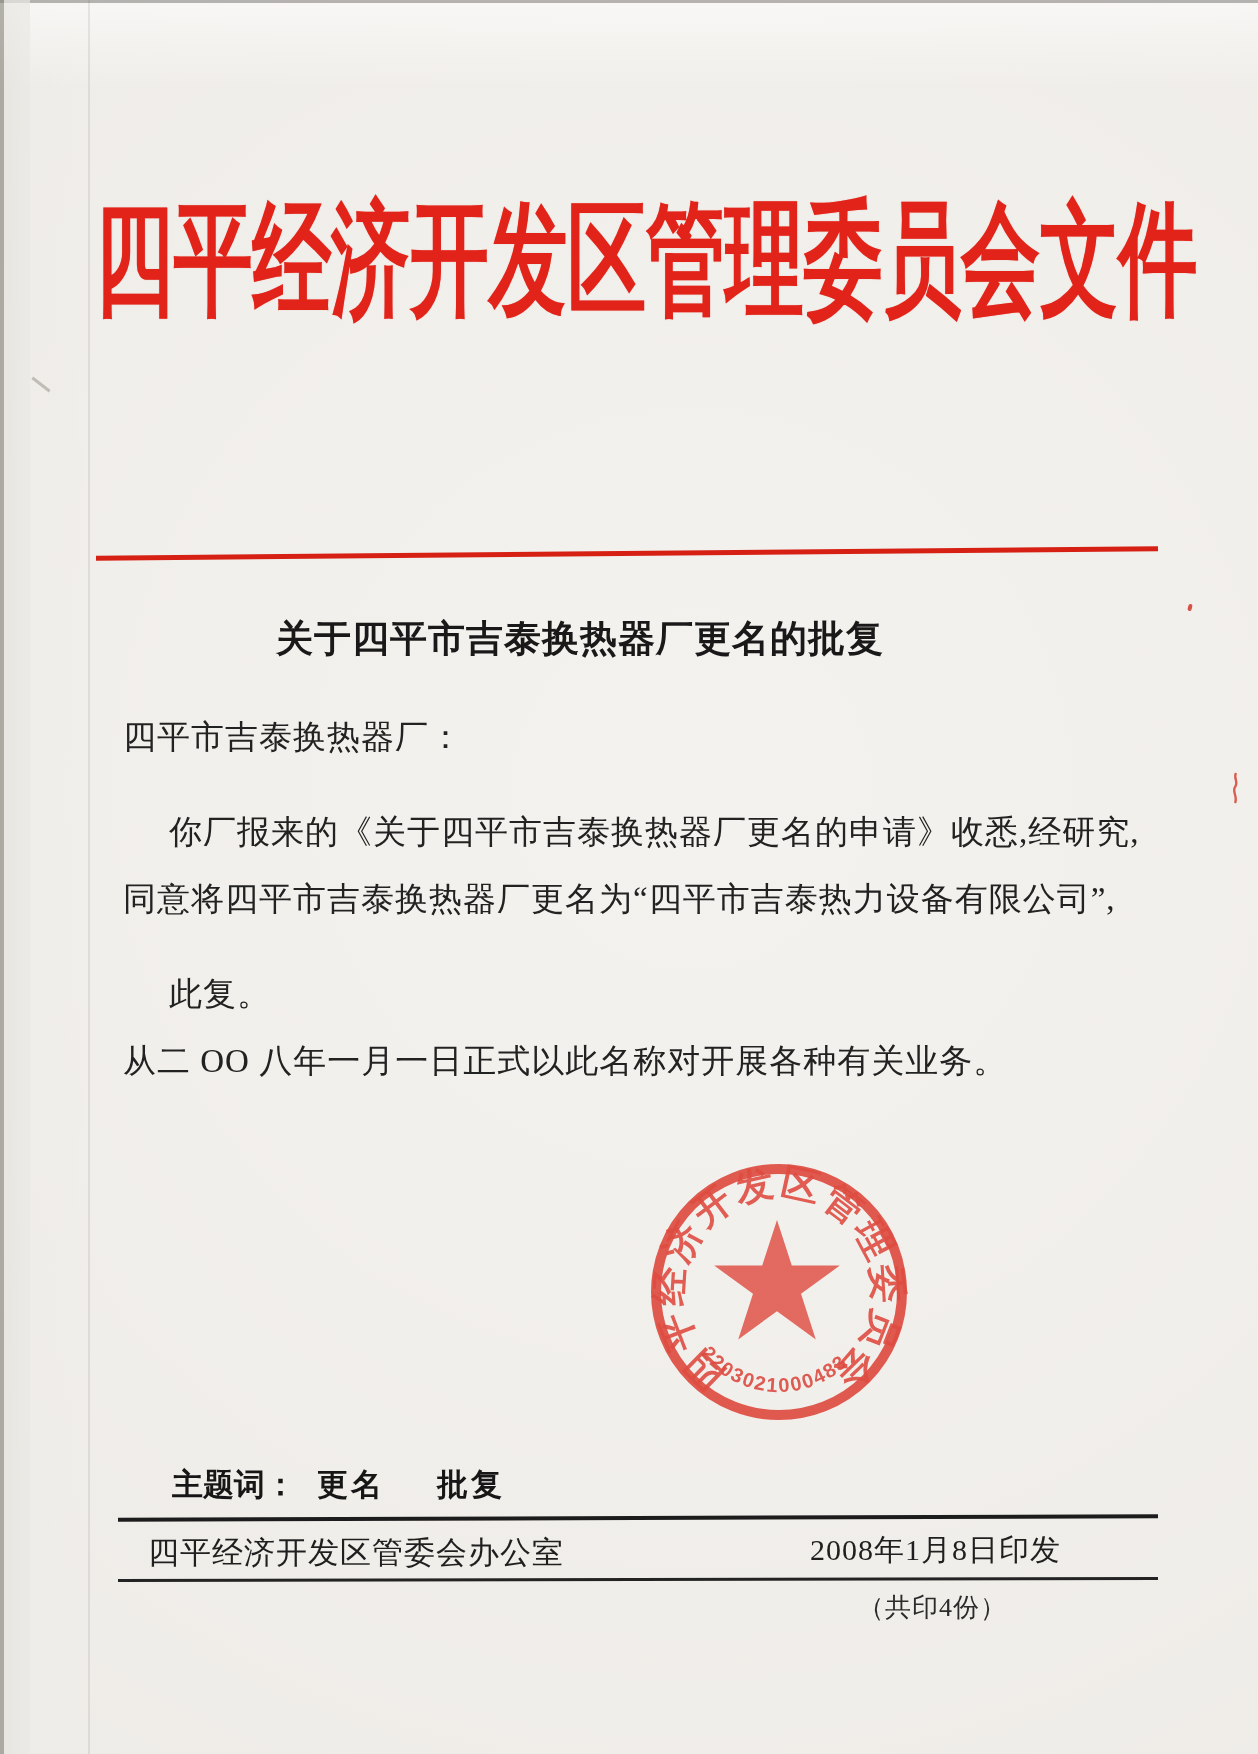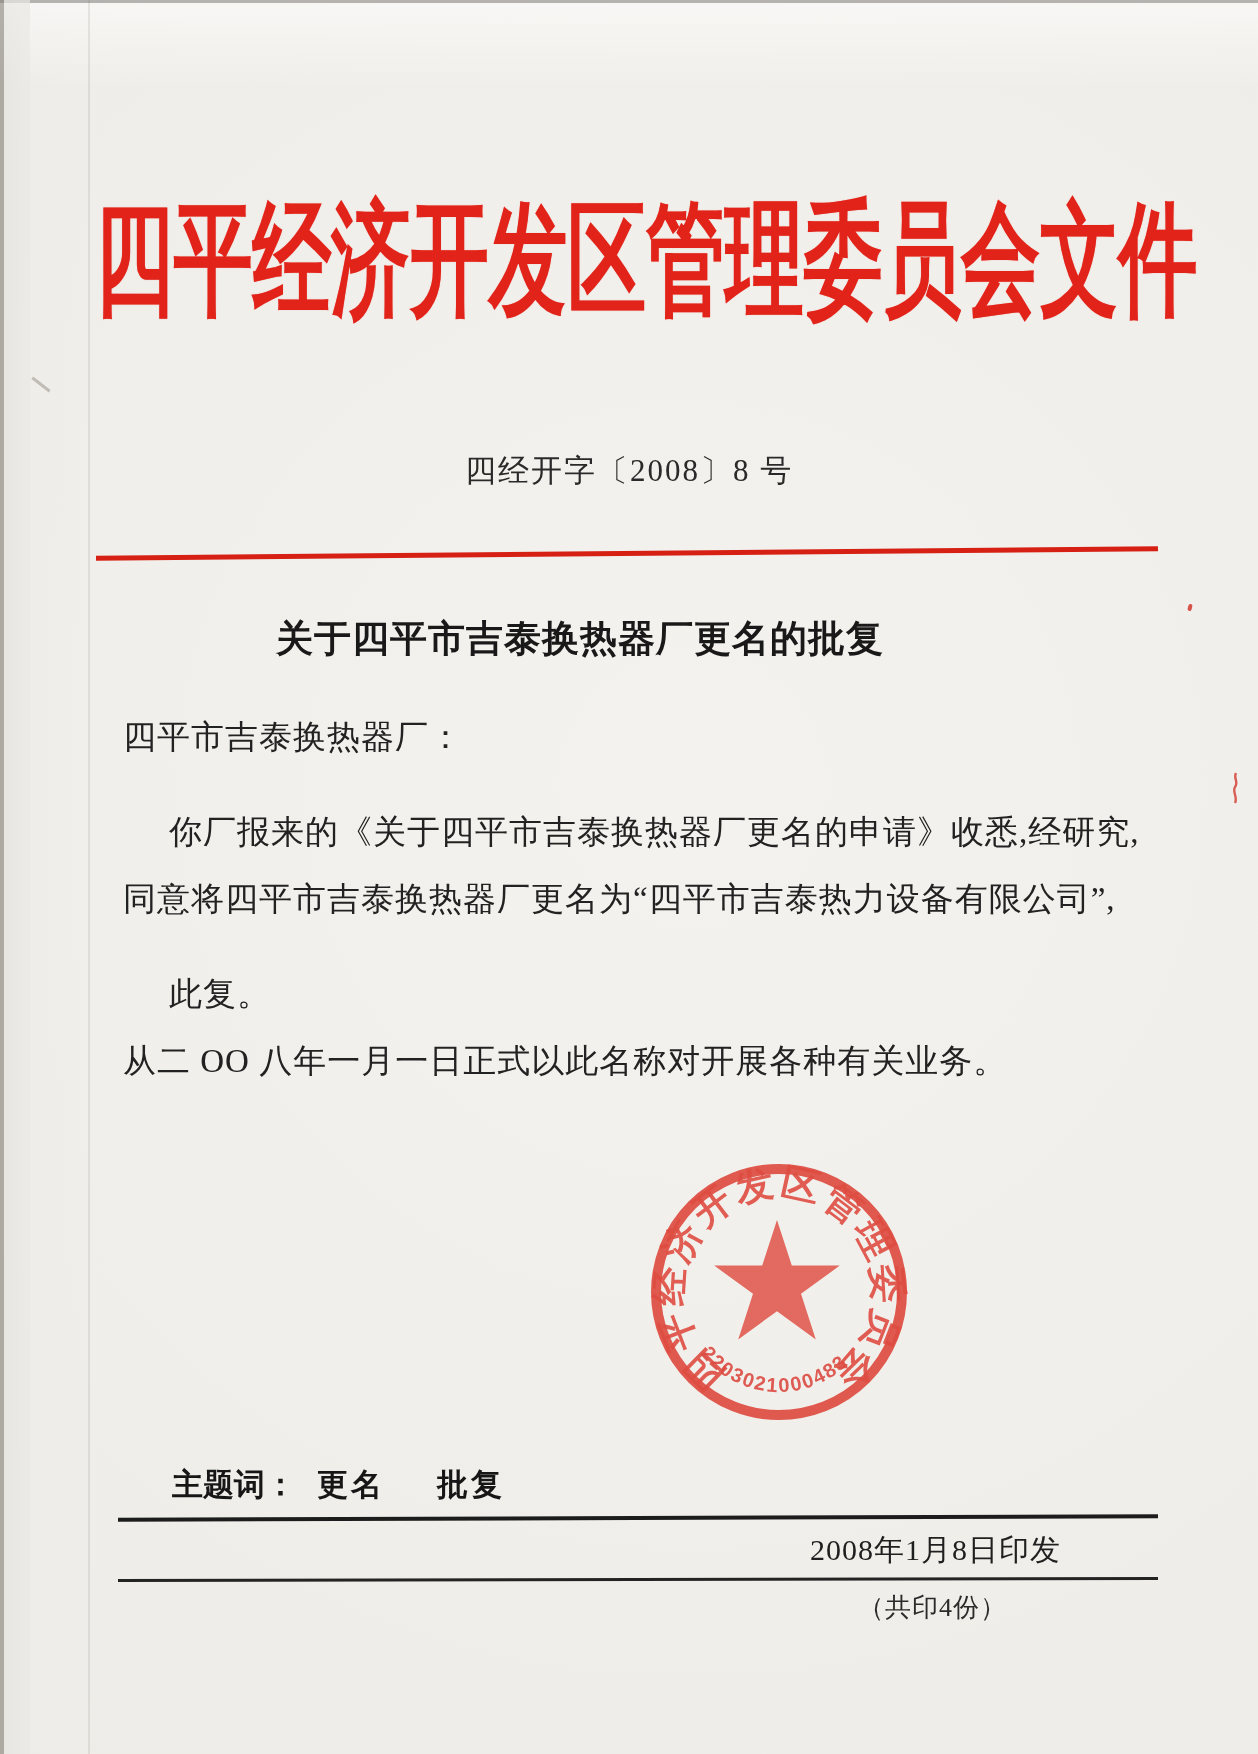--- a/index.html
+++ b/index.html
@@ -64,21 +64,20 @@
 
   <div class="edge-top"></div>
   <div class="edge-left"></div>
   <div class="left-strip"></div>
   <div class="crease"></div>
   <div class="pencil-fleck"></div>
   <div class="red-fleck-title"></div>
 
   <div class="org-title">四平经济开发区管理委员会文件</div>
 
-  <div class="doc-number">四经开字〔2008〕8 号</div>
 
   <div class="red-rule"></div>
 
   <div class="doc-title">关于四平市吉泰换热器厂更名的批复</div>
 
   <div class="body-block">
     <div class="body-line">四平市吉泰换热器厂：</div>
     <div class="body-line indent">你厂报来的《关于四平市吉泰换热器厂更名的申请》收悉,经研究,</div>
     <div class="body-line">同意将四平市吉泰换热器厂更名为“四平市吉泰热力设备有限公司”,</div>
     <div class="body-line indent">此复。</div>
@@ -104,19 +103,20 @@
   </svg>
 
   <div class="keywords-row">
     <span class="kw-label">主题词：</span>
     <span class="kw-item-1">更名</span>
     <span class="kw-item-2">批复</span>
   </div>
 
   <div class="black-rule-1"></div>
 
+  <div class="footer-office">四平经济开发区管委会办公室</div>
   <div class="footer-print-date">2008年1月8日印发</div>
 
   <div class="black-rule-2"></div>
 
   <div class="copies-note">（共印4份）</div>
 
 </div>
 
 </body></html>

